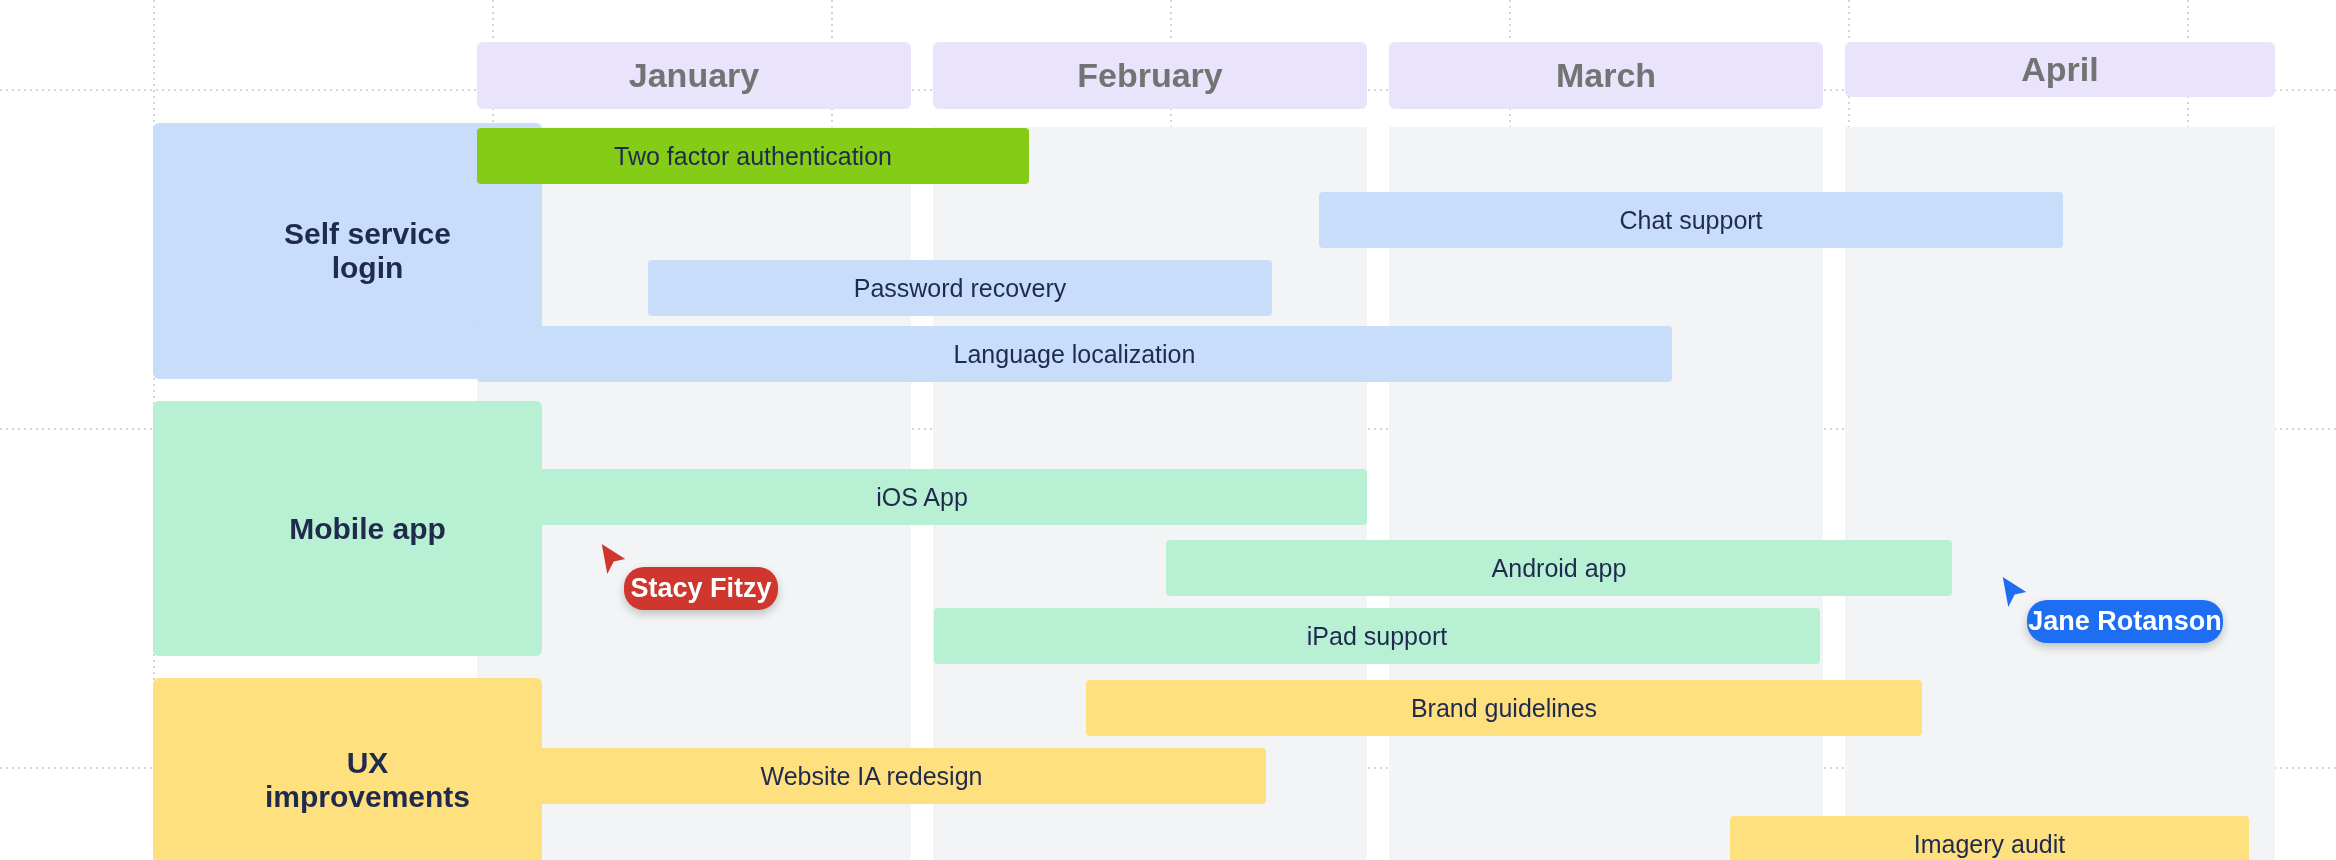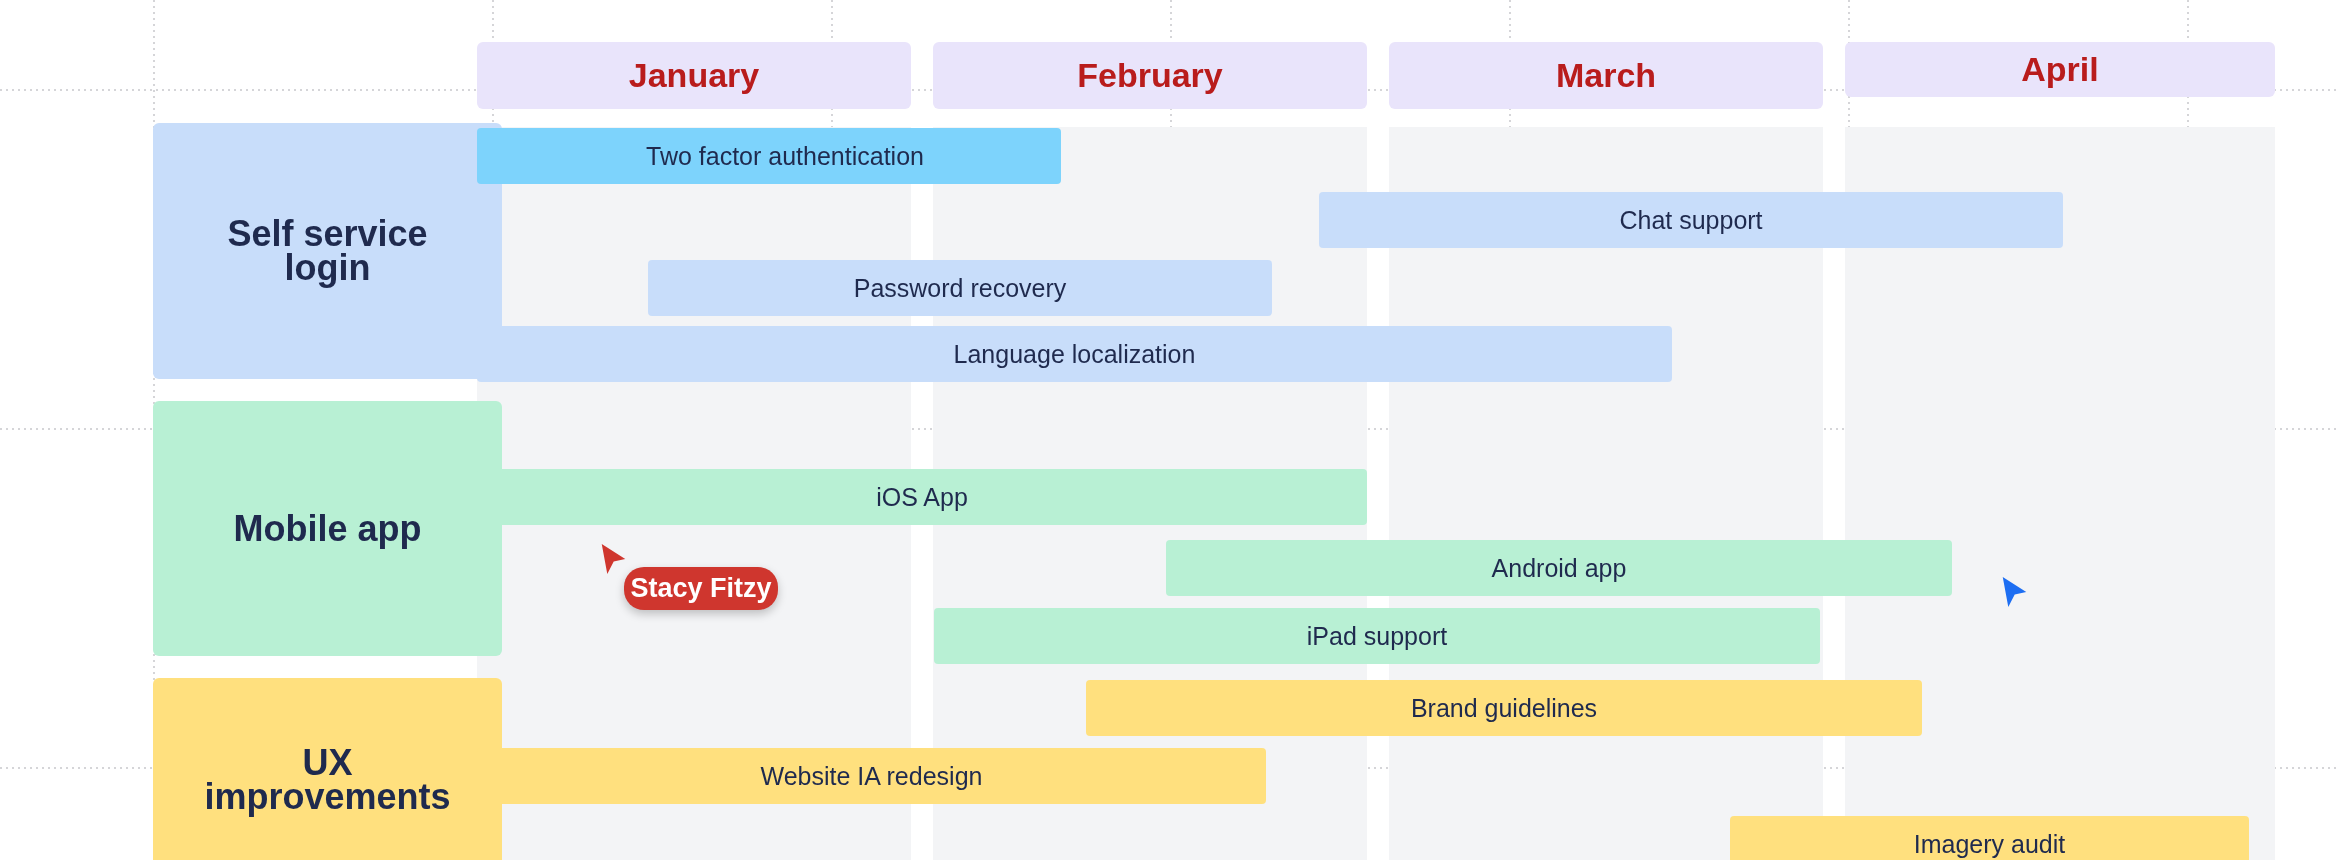--- a/index.html
+++ b/index.html
@@ -28,29 +28,29 @@
   .month-col {
     position: absolute; z-index: 2;
     top: 127px; bottom: 0;
     background: #f3f4f6;
   }
   .month-header {
     position: absolute; z-index: 2;
     top: 42px; height: 67px;
     border-radius: 6px;
     display: flex; align-items: center; justify-content: center;
-    font-size: 34px; font-weight: 700; color: #b91c1c;
+    font-size: 34px; font-weight: 700; color: #737373;
   }
   .category-block {
     position: absolute; z-index: 3;
     left: 153px; width: 349px;
     border-radius: 6px;
     display: flex; flex-direction: column; align-items: center; justify-content: center;
-    font-size: 36px; font-weight: 700; color: #1f2a4e;
-    line-height: 34px; text-align: center;
+    font-size: 30px; font-weight: 700; color: #1f2a4e;
+    line-height: 34px; text-align: center; padding-left: 40px;
   }
   .task-bar {
     position: absolute; z-index: 4;
     height: 56px;
     border-radius: 4px;
     display: flex; align-items: center; justify-content: center;
     font-size: 25px; font-weight: 500; color: #1f2a4e;
     white-space: nowrap;
   }
   .cursor { position: absolute; z-index: 20; }
@@ -97,21 +97,21 @@
       <div>Self service</div>
       <div>login</div>
     </div>
     <div class="category-block" style="top: 401px; height: 255px; background: rgb(184, 240, 212);">
       <div>Mobile app</div>
     </div>
     <div class="category-block" style="top: 678px; height: 204px; background: rgb(255, 224, 126);">
       <div>UX</div>
       <div>improvements</div>
     </div>
-    <div class="task-bar" style="left: 477px; width: 552px; top: 128px; background: #7dd3fc; padding-left: 32px;">
+    <div class="task-bar" style="left: 477px; width: 552px; top: 128px; background: #84cc16;">
       <div>Two factor authentication</div>
     </div>
     <div class="task-bar" style="left: 1319px; width: 744px; top: 192px; background: rgb(200, 221, 250);">
       <div>Chat support</div>
     </div>
     <div class="task-bar" style="left: 648px; width: 624px; top: 260px; background: rgb(200, 221, 250);">
       <div>Password recovery</div>
     </div>
     <div class="task-bar" style="left: 477px; width: 1195px; top: 326px; background: rgb(200, 221, 250);">
       <div>Language localization</div>
@@ -136,13 +136,16 @@
     </div>
     <div class="cursor" style="left: 600px; top: 544px;"><svg width="27" height="31" viewBox="0 0 24 29">
         <polygon points="1,0 23,14 12.2,16.4 6.2,28" fill="#cf362e"></polygon>
       </svg></div>
     <div class="cursor-label" style="left: 624px; top: 567px; width: 154px; height: 43px; background: rgb(207, 54, 46);">
       <div>Stacy Fitzy</div>
     </div>
     <div class="cursor" style="left: 2001px; top: 577px;"><svg width="27" height="31" viewBox="0 0 24 29">
         <polygon points="1,0 23,14 12.2,16.4 6.2,28" fill="#1d6ef2"></polygon>
       </svg></div>
+    <div class="cursor-label" style="left: 2027px; top: 600px; width: 196px; height: 43px; background: rgb(29, 110, 242);">
+      <div>Jane Rotanson</div>
+    </div>
   </div>
 
 </body></html>

